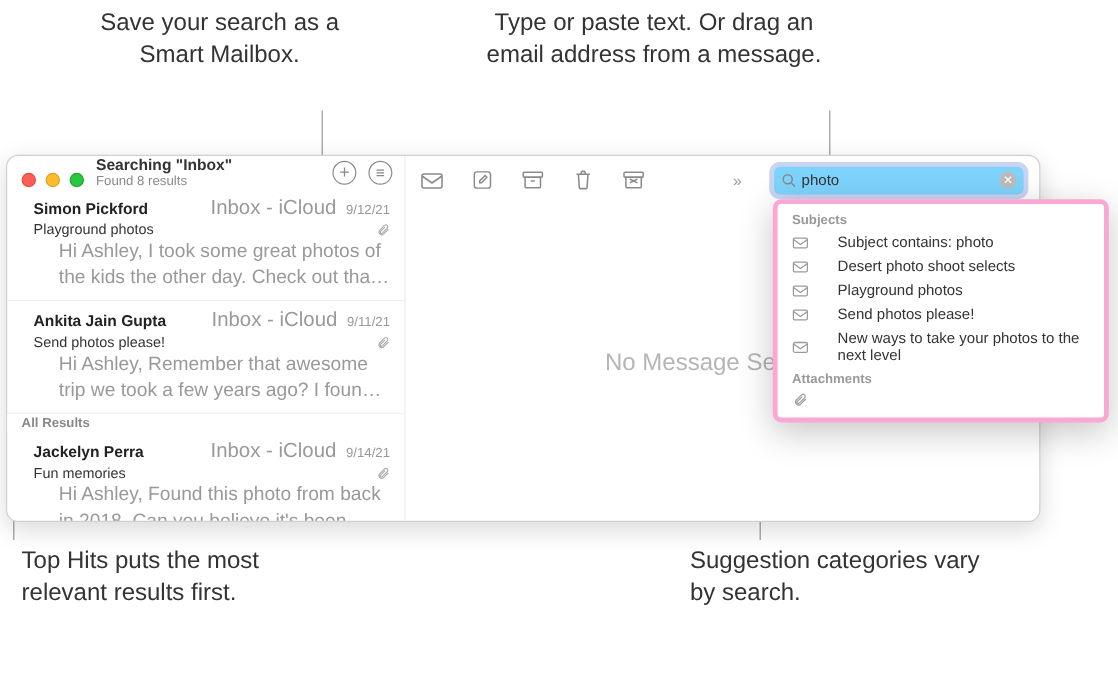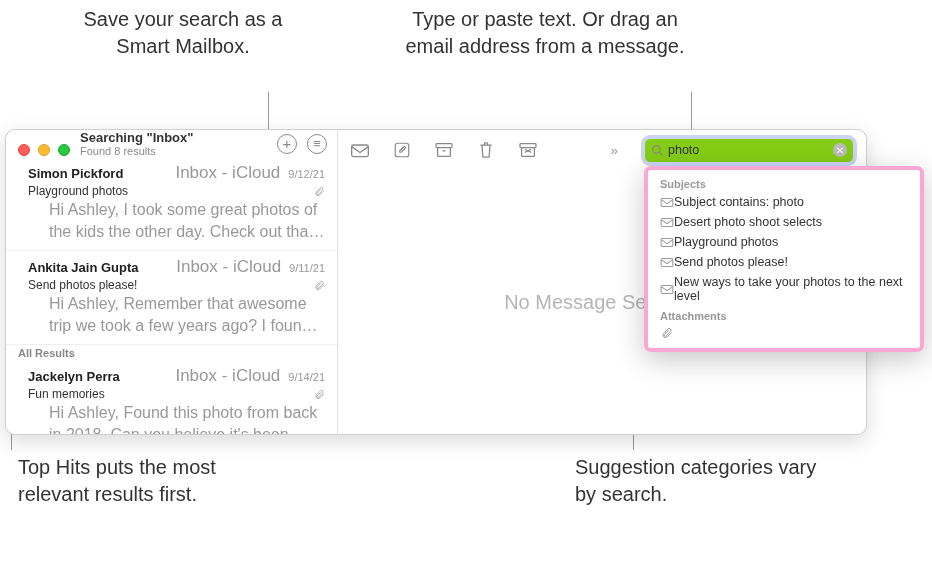--- a/index.html
+++ b/index.html
@@ -147,21 +147,21 @@
 
     .search-wrap {
       position: relative;
       width: 210px;
       height: 25px;
       border: 1px solid #cfd4e6;
       border-radius: 6px;
       display: flex;
       align-items: center;
       padding: 0 6px;
-      background: #84cc16;
+      background: #7dd3fc;
       box-shadow: 0 0 0 3px rgba(100,130,230,0.35);
     }
     .search-icon { color: #888; font-size: 13px; margin-right: 4px; }
     .search-input {
       flex: 1; border: none; outline: none; font-size: 12.5px;
       color: #333; background: transparent;
     }
     .search-clear {
       width: 14px; height: 14px; border-radius: 50%;
       background: #bbb; color: #fff; font-size: 10px;
@@ -185,21 +185,21 @@
       border-radius: 7px;
       box-shadow: 0 8px 28px rgba(0,0,0,0.22);
       padding: 4px 0 6px;
       z-index: 10;
     }
     .dd-section {
       font-size: 11px; font-weight: 600; color: #999;
       padding: 4px 12px 2px;
     }
     .dd-item {
-      display: flex; align-items: center; gap: 0;
+      display: flex; align-items: center; gap: 24px;
       padding: 3px 12px;
       font-size: 12.5px; color: #333;
       cursor: pointer;
     }
     .dd-icon { color: #9a9a9a; font-size: 12px; width: 14px; display: flex; justify-content: center; }
 
     svg { display: block; }
   </style>
 </head>
 <body>

